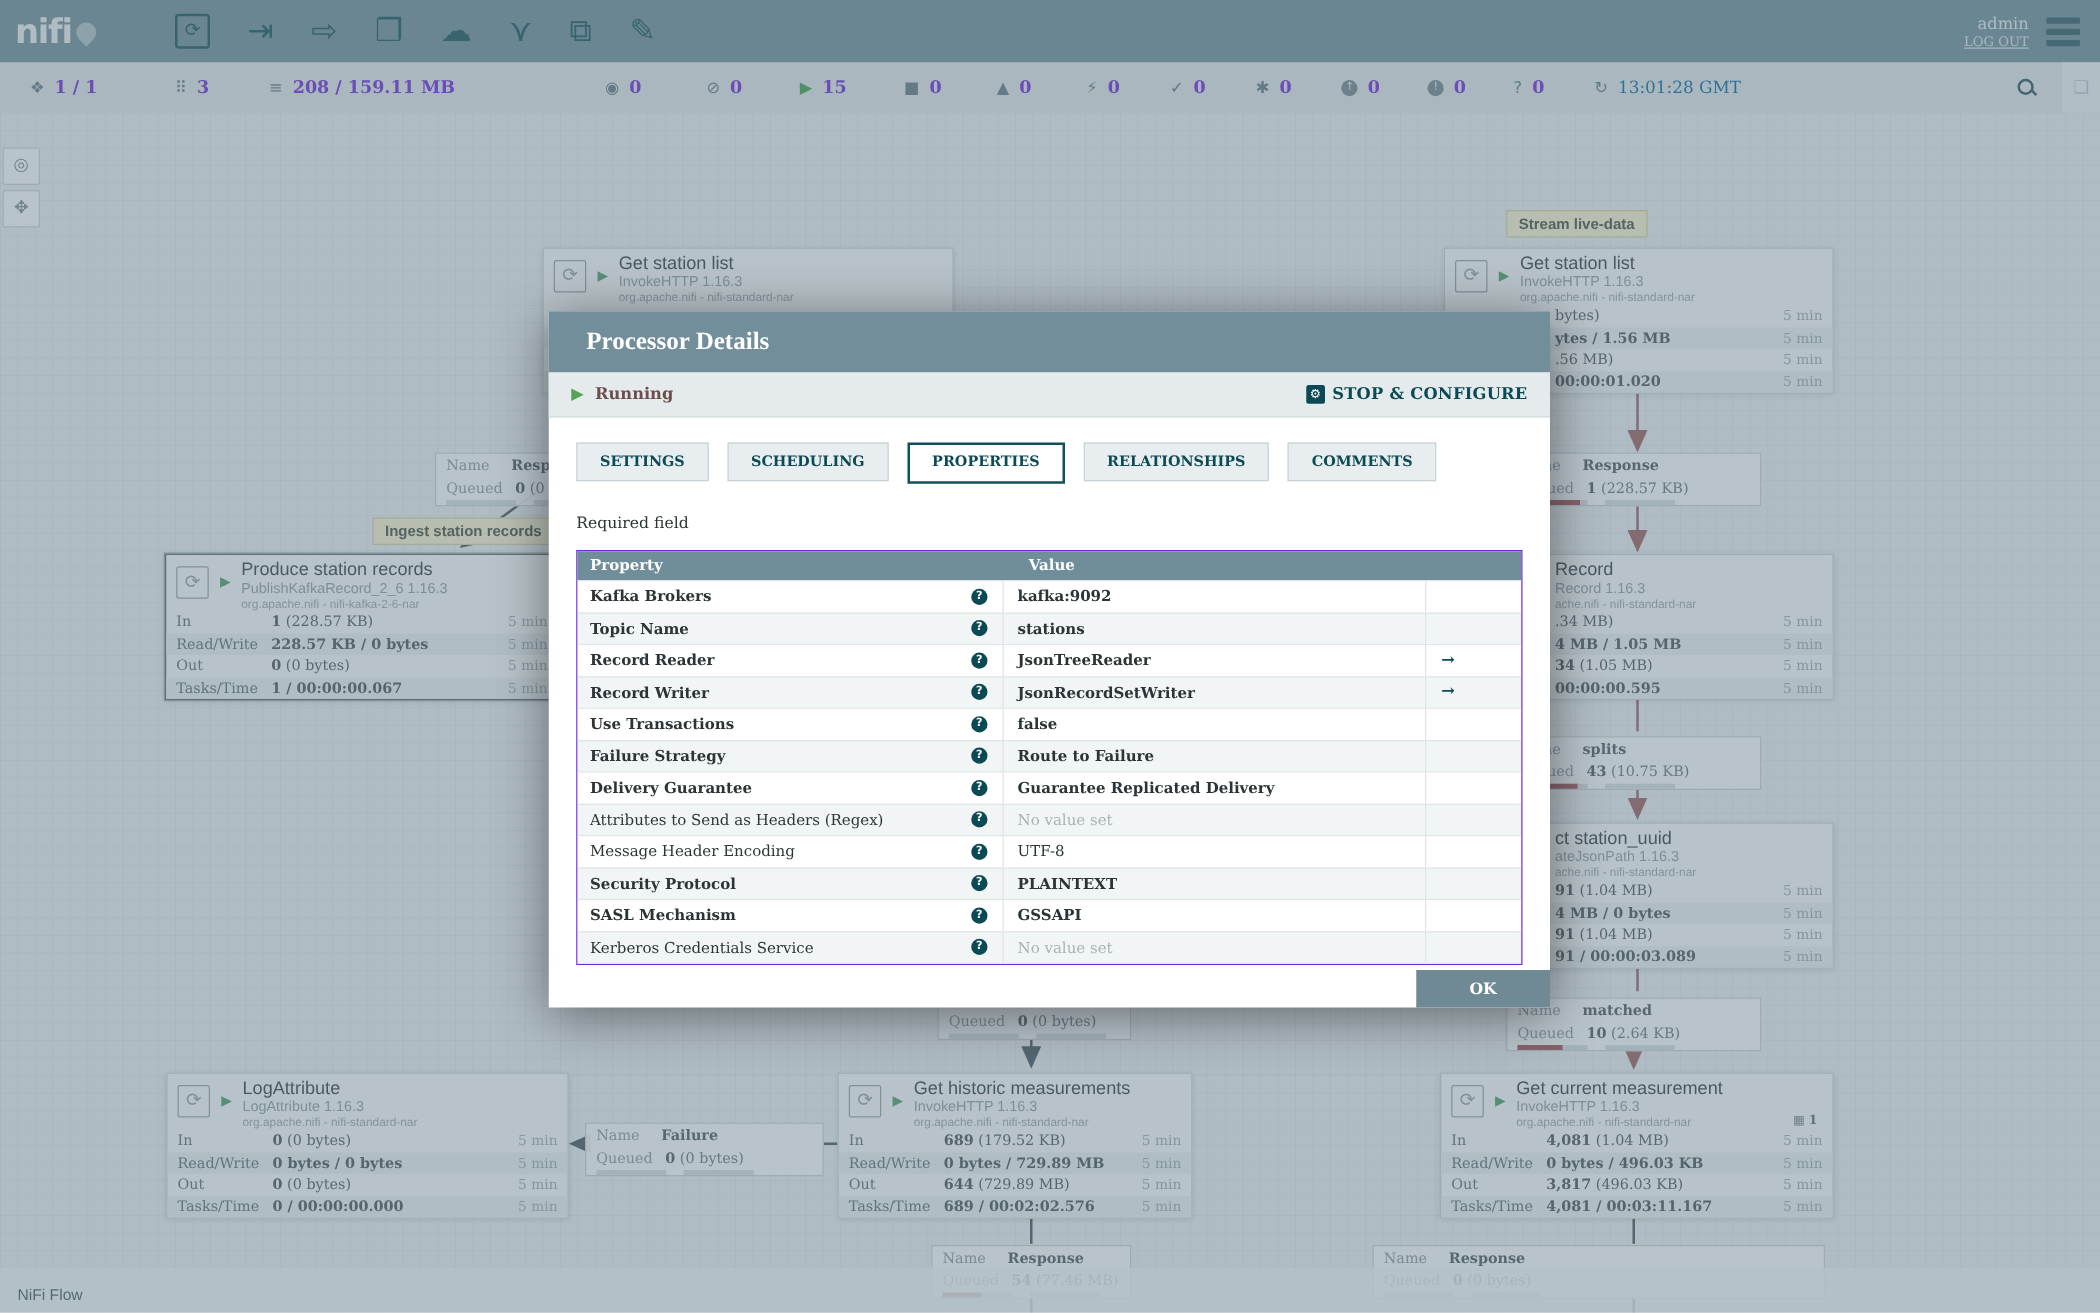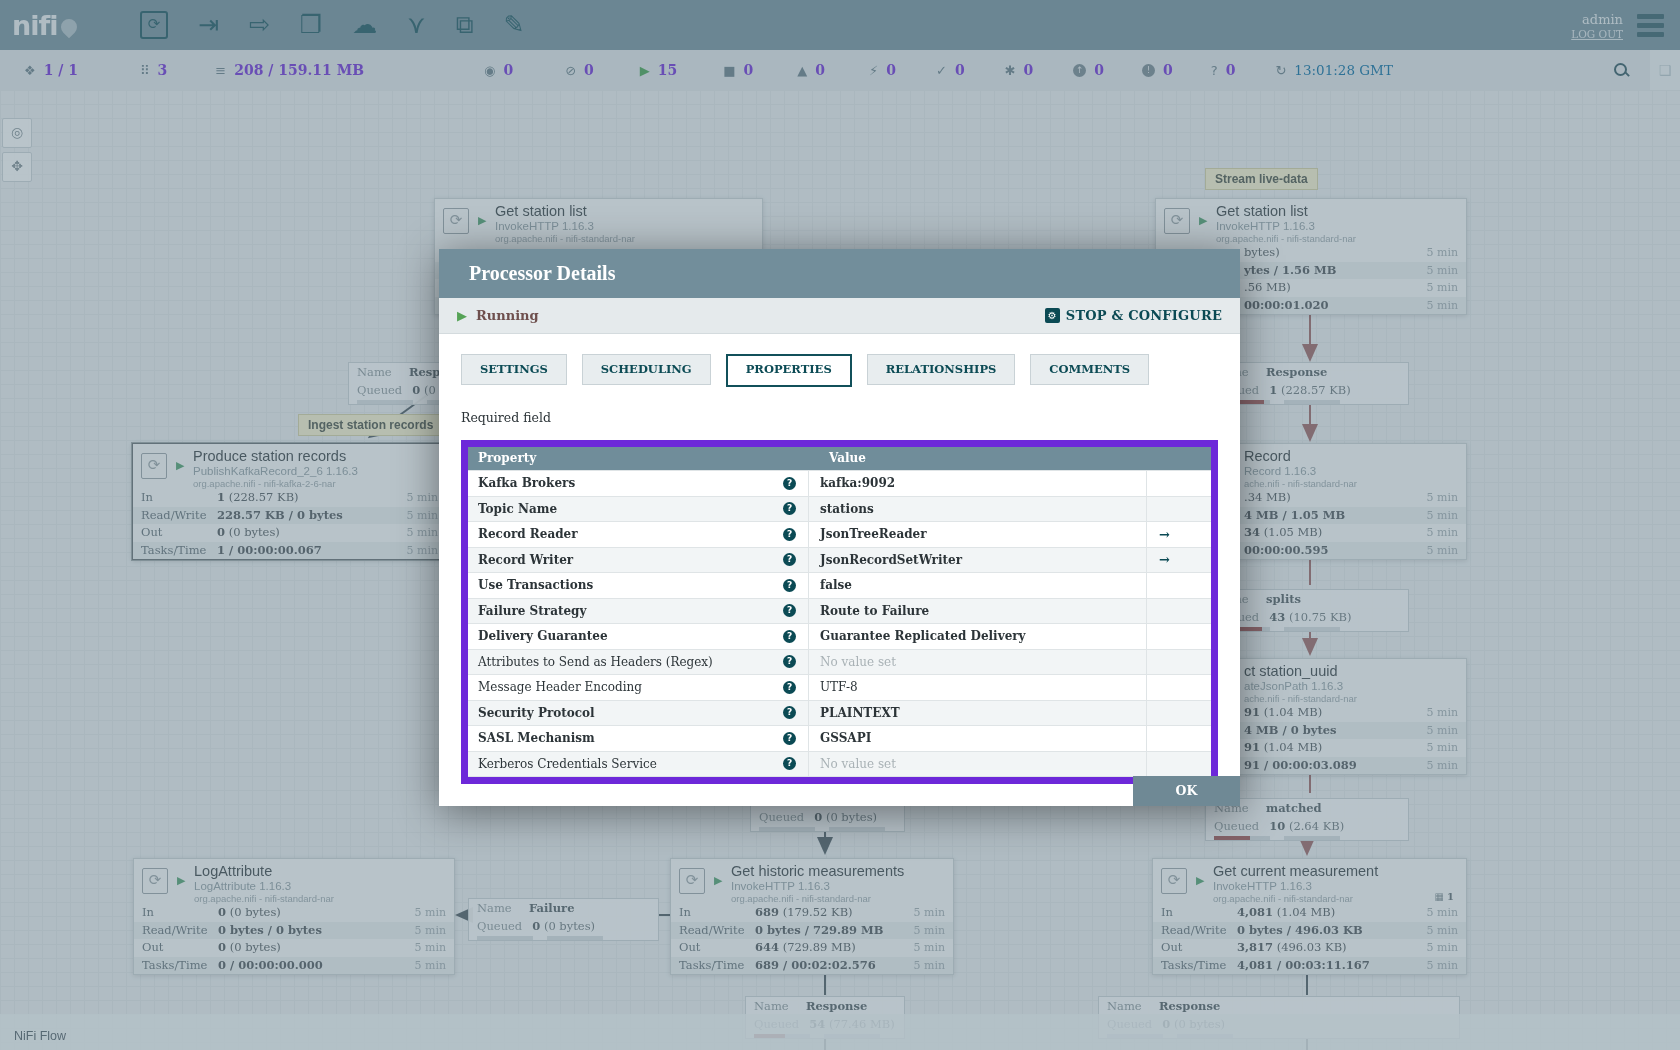--- a/index.html
+++ b/index.html
@@ -104,21 +104,21 @@
   .m-action{margin-left:auto;display:flex;align-items:center;gap:6px;cursor:pointer;}
   .m-action-icon{width:15px;height:15px;background:#0b4a54;border-radius:2px;color:#fff;font-size:10px;
                  line-height:15px;text-align:center;font-family:"DejaVu Sans",sans-serif;}
   .m-action-text{font-size:13px;font-weight:bold;color:#0b4a54;letter-spacing:.2px;}
   .m-body{position:relative;padding:0 22px;}
   .tabs{display:flex;gap:15px;padding-top:20px;}
   .tab{height:29px;line-height:29px;padding:0 18px;background:#e8edef;border:1px solid #c9d2d6;
        color:#0c4b55;font-weight:bold;font-size:11.5px;cursor:pointer;}
   .tab.active{background:#fff;border:2px solid #11505a;line-height:26px;}
   .req-note{margin-top:23px;font-size:12.5px;font-weight:normal;color:#2b3337;}
-  .ptable{margin-top:15px;border:7px solid #6d28d9;}
+  .ptable{margin-top:15px;border:1px solid #6d28d9;}
   .thead{display:flex;background:#708d9a;color:#fff;height:23px;line-height:23px;
          font-size:12px;font-weight:bold;}
   .th-prop{width:340px;padding-left:10px;}
   .th-val{width:338px;padding-left:11px;}
   .tbody{height:307px;overflow:hidden;}
   .prow{display:flex;height:24.5px;background:#fff;border-top:1px solid #dfe4e6;
         font-size:12px;color:#2c3438;}
   .prow.alt{background:#f2f5f6;}
   .pcell{width:340px;display:flex;align-items:center;padding-left:10px;box-sizing:border-box;}
   .vcell{width:338px;display:flex;align-items:center;padding-left:11px;box-sizing:border-box;

